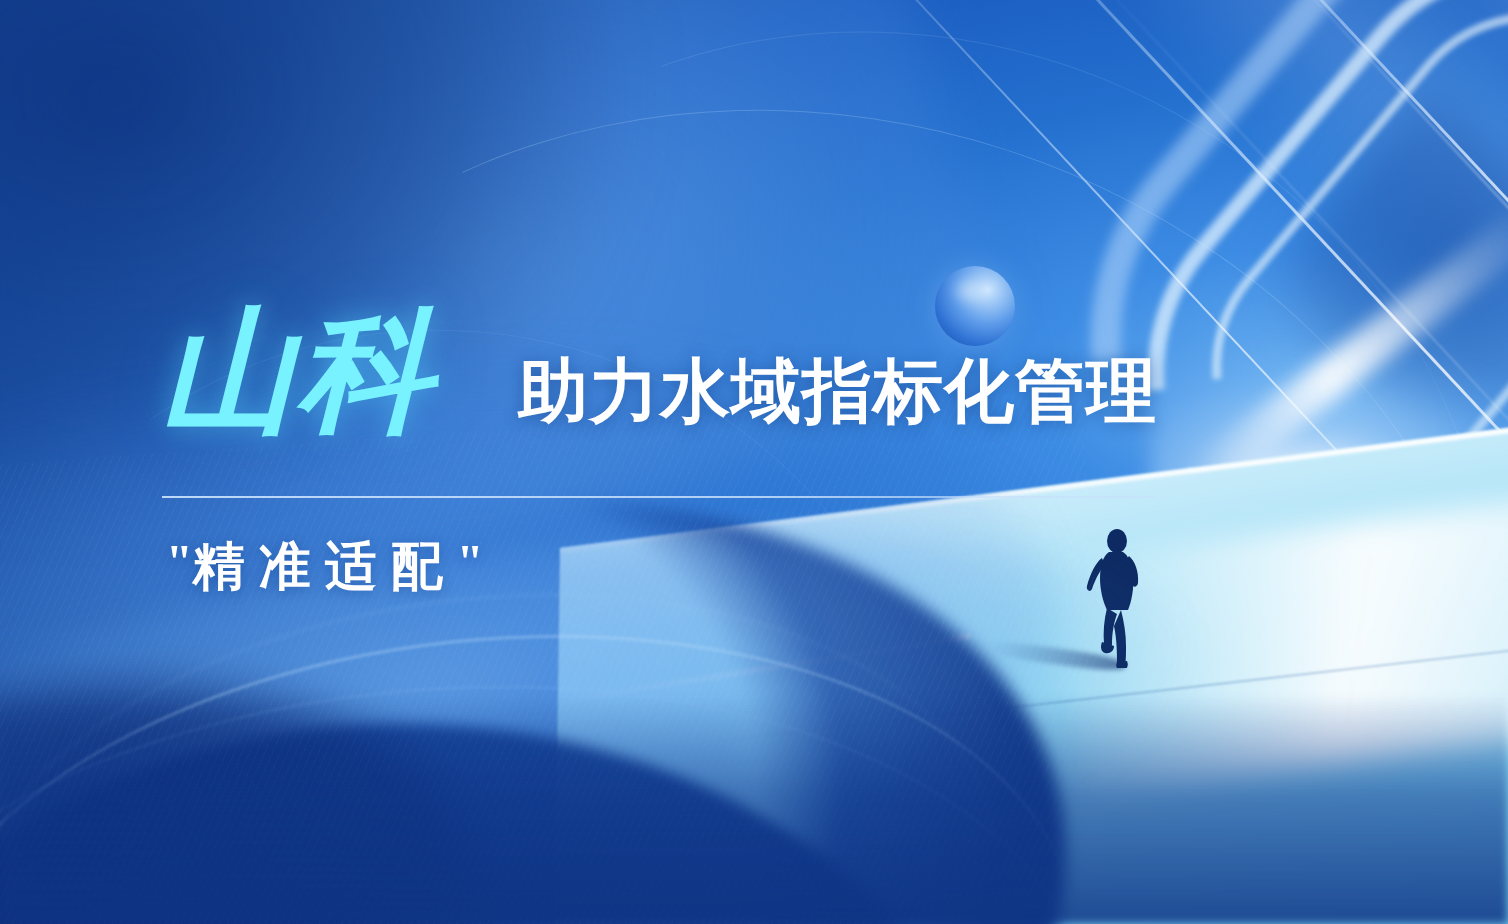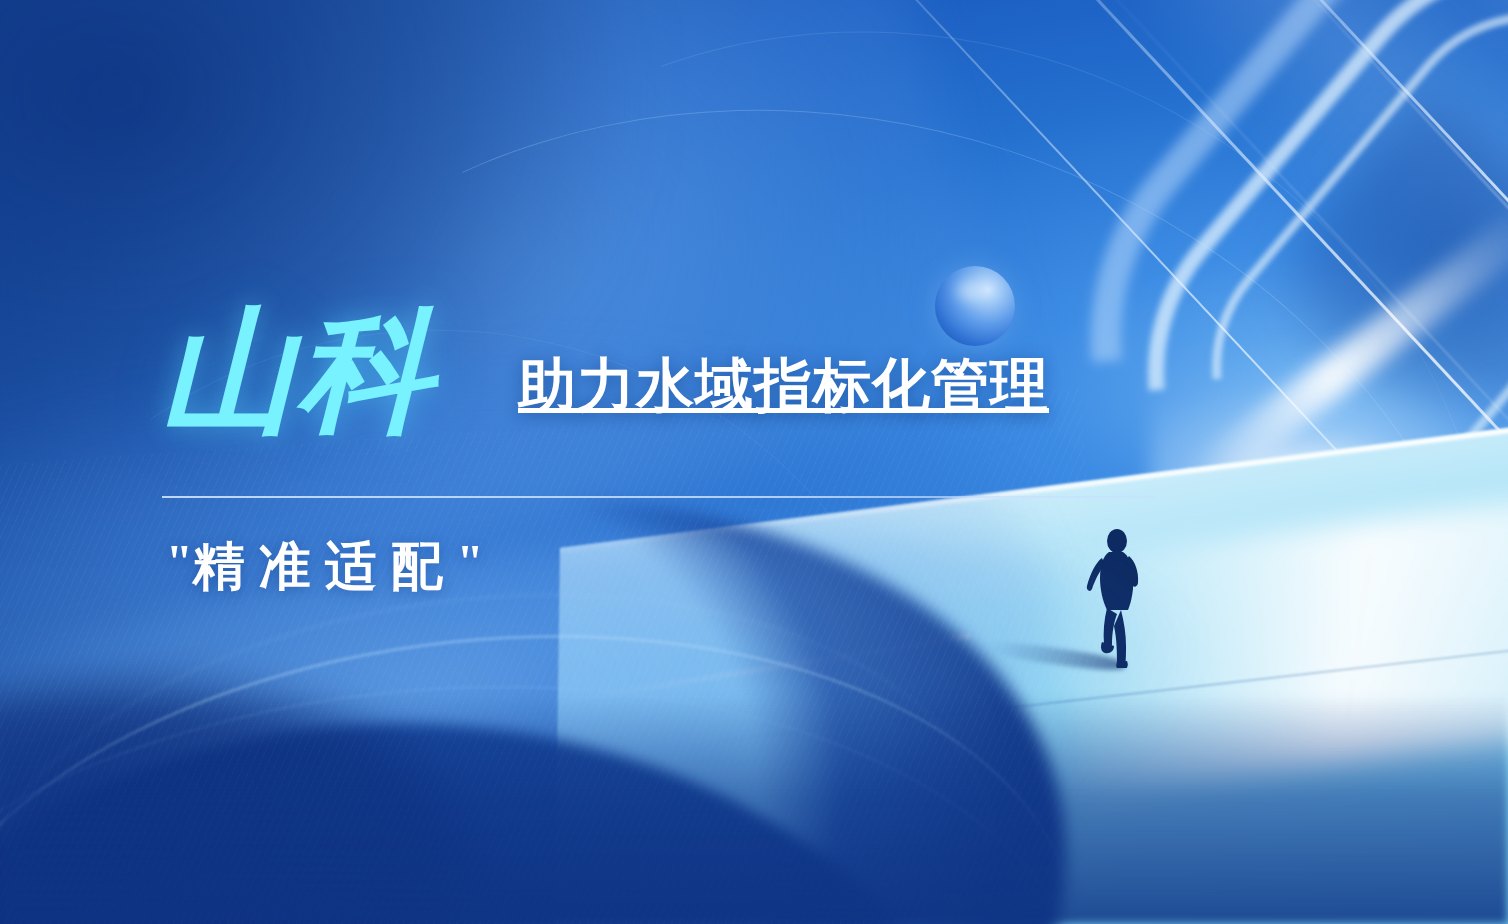--- a/index.html
+++ b/index.html
@@ -360,28 +360,27 @@
     font-size: 26px;
     letter-spacing: 3.2px;
     color: #ecf4ff;
     font-weight: 400;
     white-space: nowrap;
   }
 
   .headline {
     position: absolute;
     left: 518px; top: 352px;
-    font-size: 58px;
+    font-size: 70px;
     line-height: 1;
     font-weight: 900;
     letter-spacing: 1px;
     color: #ffffff;
     text-shadow: 0 2px 16px rgba(10,50,120,0.45);
     white-space: nowrap;
-    text-decoration: underline;
   }
 
   .divider {
     position: absolute;
     left: 162px; top: 492px;
     width: 995px; height: 2px;
     background: linear-gradient(90deg, rgba(198,222,252,0.95) 0%, rgba(198,222,252,0.85) 62%, rgba(198,222,252,0.45) 100%);
   }
 
   .subtitle {

